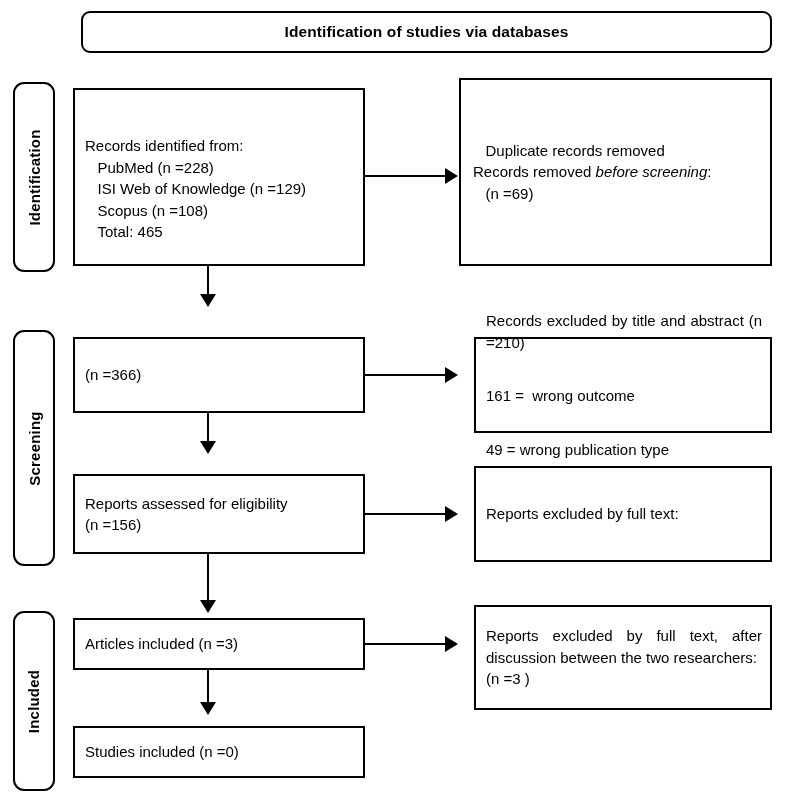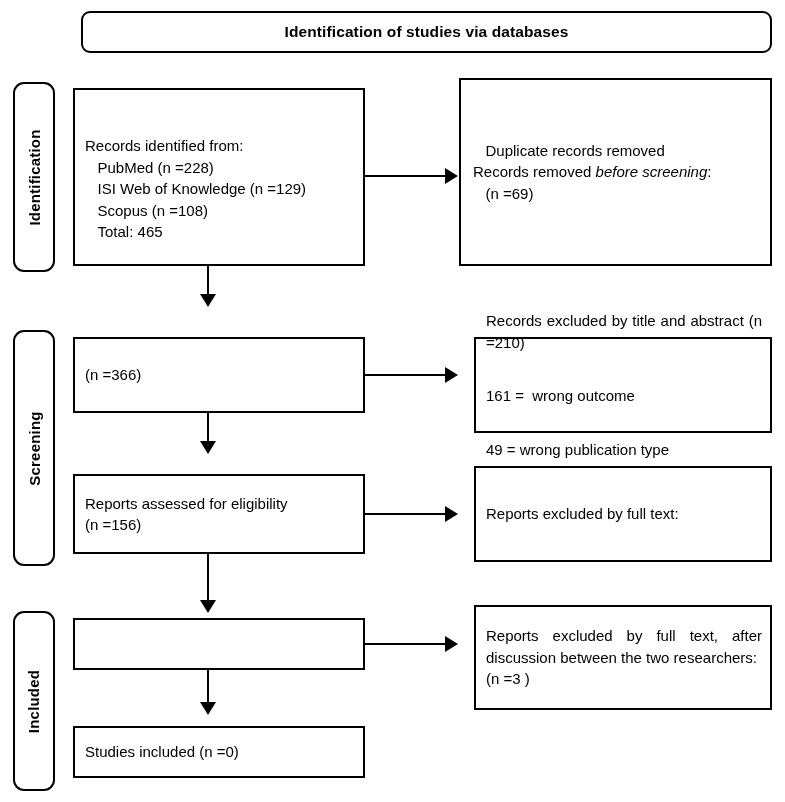--- a/index.html
+++ b/index.html
@@ -176,20 +176,23 @@
     <div class="ctext">Reports excluded by full text:</div>
   </div>
 
   <div class="h-line" style="left:365px; top:513px; width:82px;"></div>
   <div class="arrow-right" style="left:445px; top:506px;"></div>
 
   <div class="v-line" style="left:207px; top:554px; height:48px;"></div>
   <div class="arrow-down" style="left:200px; top:600px;"></div>
 
   <div class="box" style="left:73px; top:618px; width:292px; height:52px;"></div>
+  <div class="content" style="left:85px; top:618px; width:276px; height:52px;">
+    <div class="ctext">Articles included (n =3)</div>
+  </div>
 
   <div class="box" style="left:474px; top:605px; width:298px; height:105px;"></div>
   <div class="content" style="left:486px; top:605px; width:276px; height:105px;">
     <div class="ctext justify">Reports excluded by full text, after discussion between the two researchers:</div>
     <div class="ctext">(n =3 )</div>
   </div>
 
   <div class="h-line" style="left:365px; top:643px; width:82px;"></div>
   <div class="arrow-right" style="left:445px; top:636px;"></div>
 

